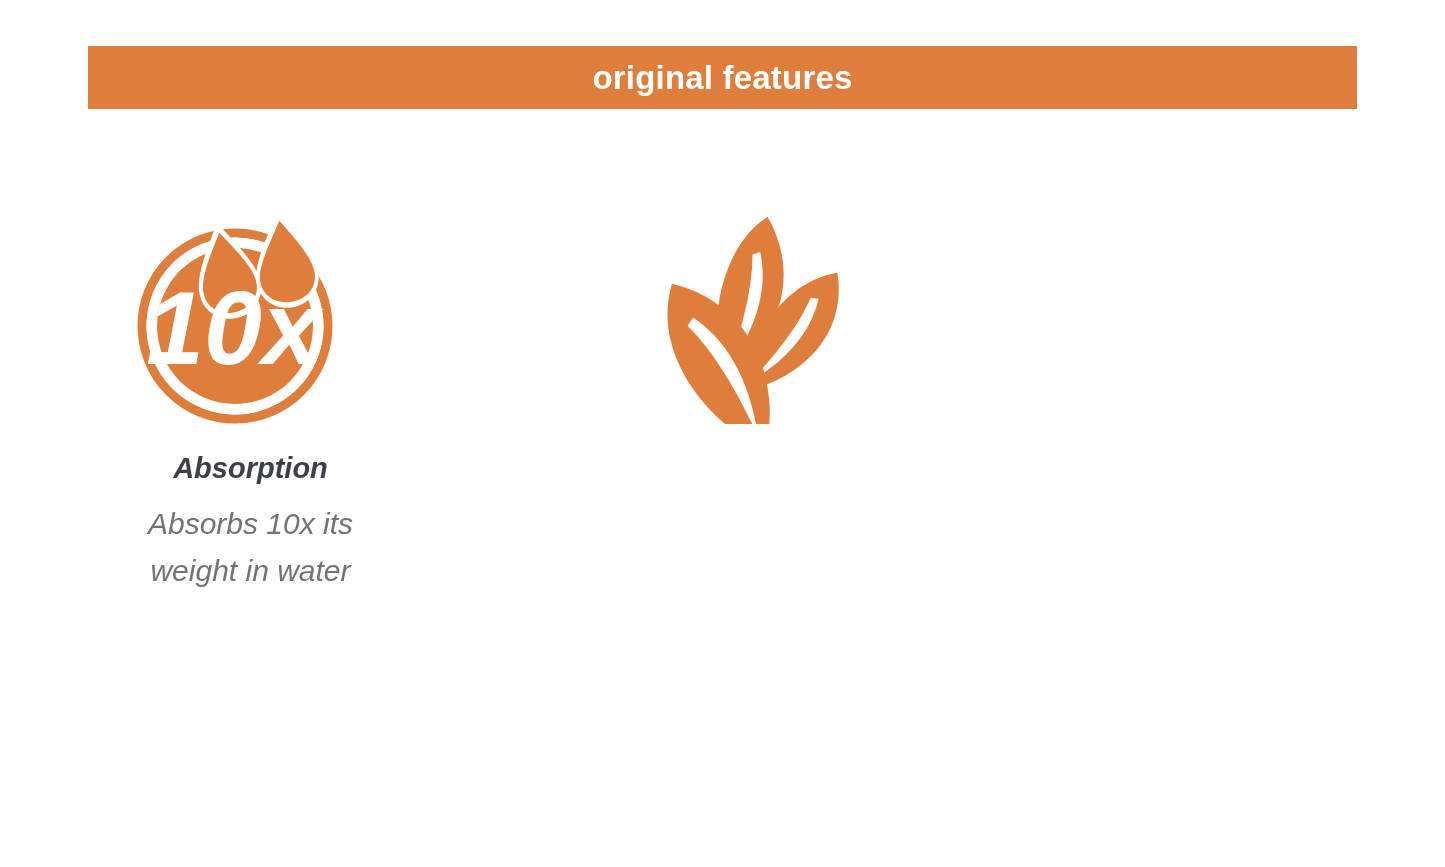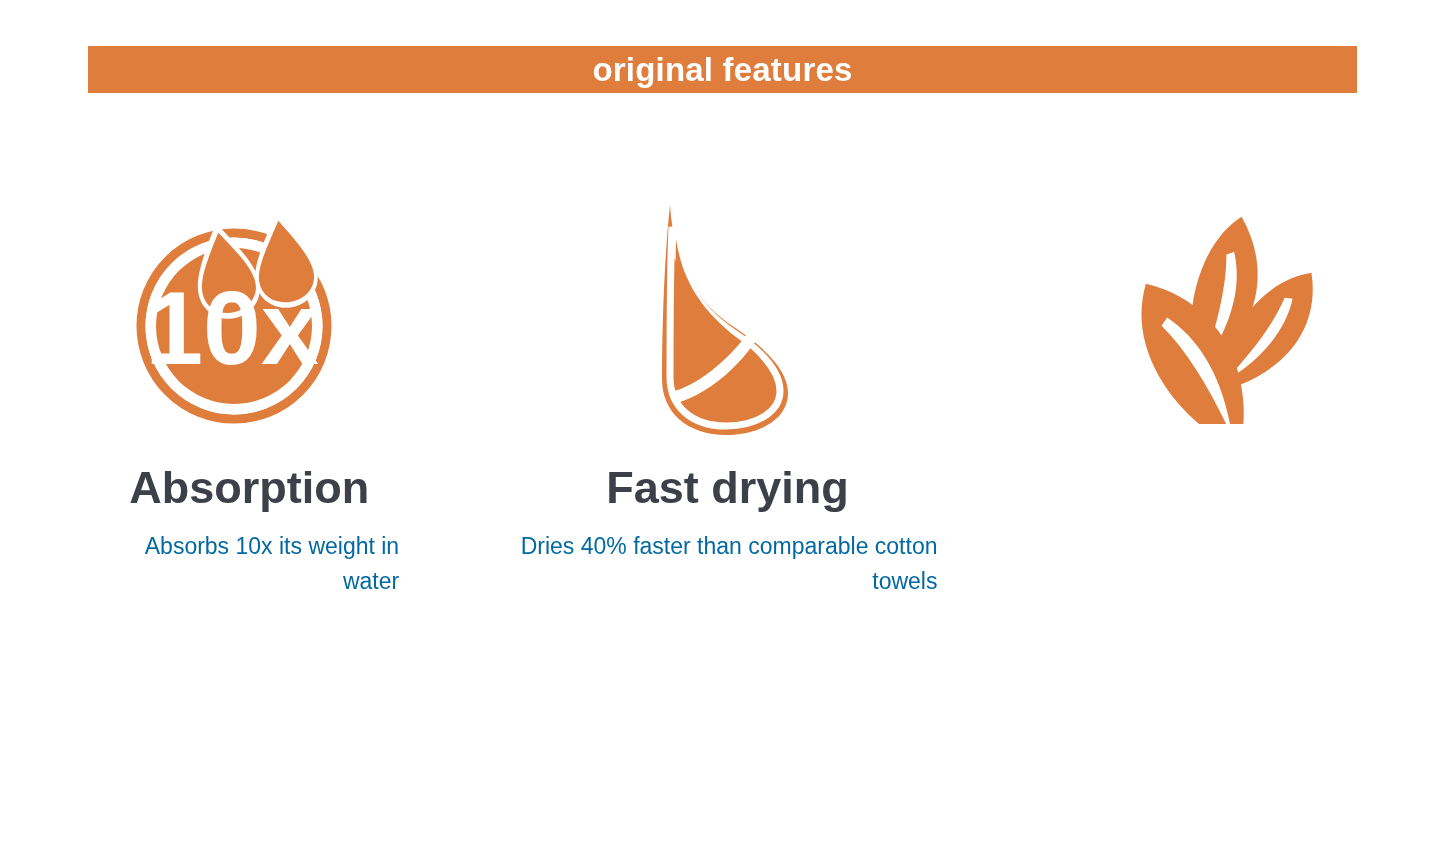--- a/index.html
+++ b/index.html
@@ -19,21 +19,21 @@
     height: 867px;
     background: #ffffff;
   }
 
   
   .banner {
     position: absolute;
     left: 88px;
     top: 46px;
     width: 1269px;
-    height: 47px;
+    height: 63px;
     background: #DF7E3C;
     display: flex;
     align-items: center;
     justify-content: center;
   }
   .banner-title {
     color: #ffffff;
     font-family: "Liberation Sans", sans-serif;
     font-size: 33px;
     font-weight: bold;
@@ -62,45 +62,45 @@
   .icon-wrap {
     height: 262px;
     display: flex;
     align-items: center;
     justify-content: center;
   }
 
   .feature-title {
     color: #3E4049;
     font-family: "Liberation Sans", sans-serif;
-    font-size: 45px;
+    font-size: 29px;
     font-weight: bold;
     line-height: 1.1;
     text-align: center;
-    margin-top: 16px;
+    margin-top: 6px;
     white-space: nowrap;
   }
 
   .feature-desc {
-    color: #0369a1;
+    color: #737373;
     font-family: "Liberation Sans", sans-serif;
-    font-size: 23px;
+    font-size: 30px;
     font-weight: normal;
     line-height: 1.56;
-    text-align: right;
+    text-align: center;
     margin-top: 16px;
   }
 
   
   .feature.col-1 .feature-desc { width: 300px; }
   .feature.col-2 .feature-desc { width: 420px; }
   .feature.col-3 .feature-desc { width: 250px; }
 
   
-  .feature.col-1 { margin-left: 10px; }
+  .feature.col-1 { margin-left: 10px; font-style: italic; }
   .feature.col-2 { margin-left: 0px; }
   .feature.col-3 { margin-left: 0px; }
 
   .feature.col-1 .icon-wrap { transform: translateX(-8px); }
   .feature.col-2 .icon-wrap { transform: translateX(-2px); }
   .feature.col-3 .icon-wrap { transform: translateX(22px); }
 </style>
 </head>
 <body>
 
@@ -139,50 +139,20 @@
 
           <text x="98" y="160" fill="#FFFFFF" font-family="Liberation Sans, sans-serif" font-size="104" font-weight="bold" text-anchor="middle">10x</text>
         </svg>
       </div>
 
       <div class="feature-title">Absorption</div>
 
       <div class="feature-desc">Absorbs 10x its weight in water</div>
     </div>
 
-    <div class="feature col-2">
-
-      <div class="icon-wrap">
-        <svg width="190" height="250" viewBox="0 0 190 250">
-
-          <path d="M40 14 C 44 70, 62 108, 104 136 C 140 160, 158 182, 158 202
-                   C 158 228, 130 244, 96 244 C 58 244, 32 222, 32 188
-                   C 32 140, 34 70, 40 14 Z" fill="#DF7E3C"></path>
-
-          <path d="M42 36 C 48 84, 66 116, 104 142 C 134 162, 150 182, 150 200
-                   C 150 221, 126 235, 96 235 C 62 235, 40 216, 40 186
-                   C 40 142, 40 82, 42 36 Z" fill="none" stroke="#FFFFFF" stroke-width="7"></path>
-
-          <path d="M46 48 C 52 88, 70 118, 106 146 C 132 164, 145 183, 145 200
-                   C 145 218, 124 230, 96 230 C 66 230, 46 213, 46 186
-                   C 46 144, 45 86, 46 48 Z" fill="#DF7E3C"></path>
-
-          <g fill="#FFFFFF">
-            <path d="M46 212 C 62 208, 84 196, 104 176 C 118 162, 128 148, 136 134
-                     L 126 128 C 118 143, 108 156, 95 168
-                     C 78 184, 60 196, 44 200 Z"></path>
-            <path d="M146 108 L 112 130 L 124 134 L 128 148 Z"></path>
-          </g>
-        </svg>
-      </div>
-
-      <div class="feature-title">Fast drying</div>
-
-      <div class="feature-desc">Dries 40% faster than comparable cotton towels</div>
-    </div>
 
     <div class="feature col-3">
 
       <div class="icon-wrap">
         <svg width="210" height="215" viewBox="0 0 210 215">
 
             <g transform="translate(62,6) rotate(12 40 80)">
               <path d="M40 0 C 70 34, 78 76, 62 118 C 50 148, 36 160, 30 162
                        C 24 150, 8 118, 10 78 C 12 40, 24 16, 40 0 Z" fill="#DF7E3C"></path>
 

